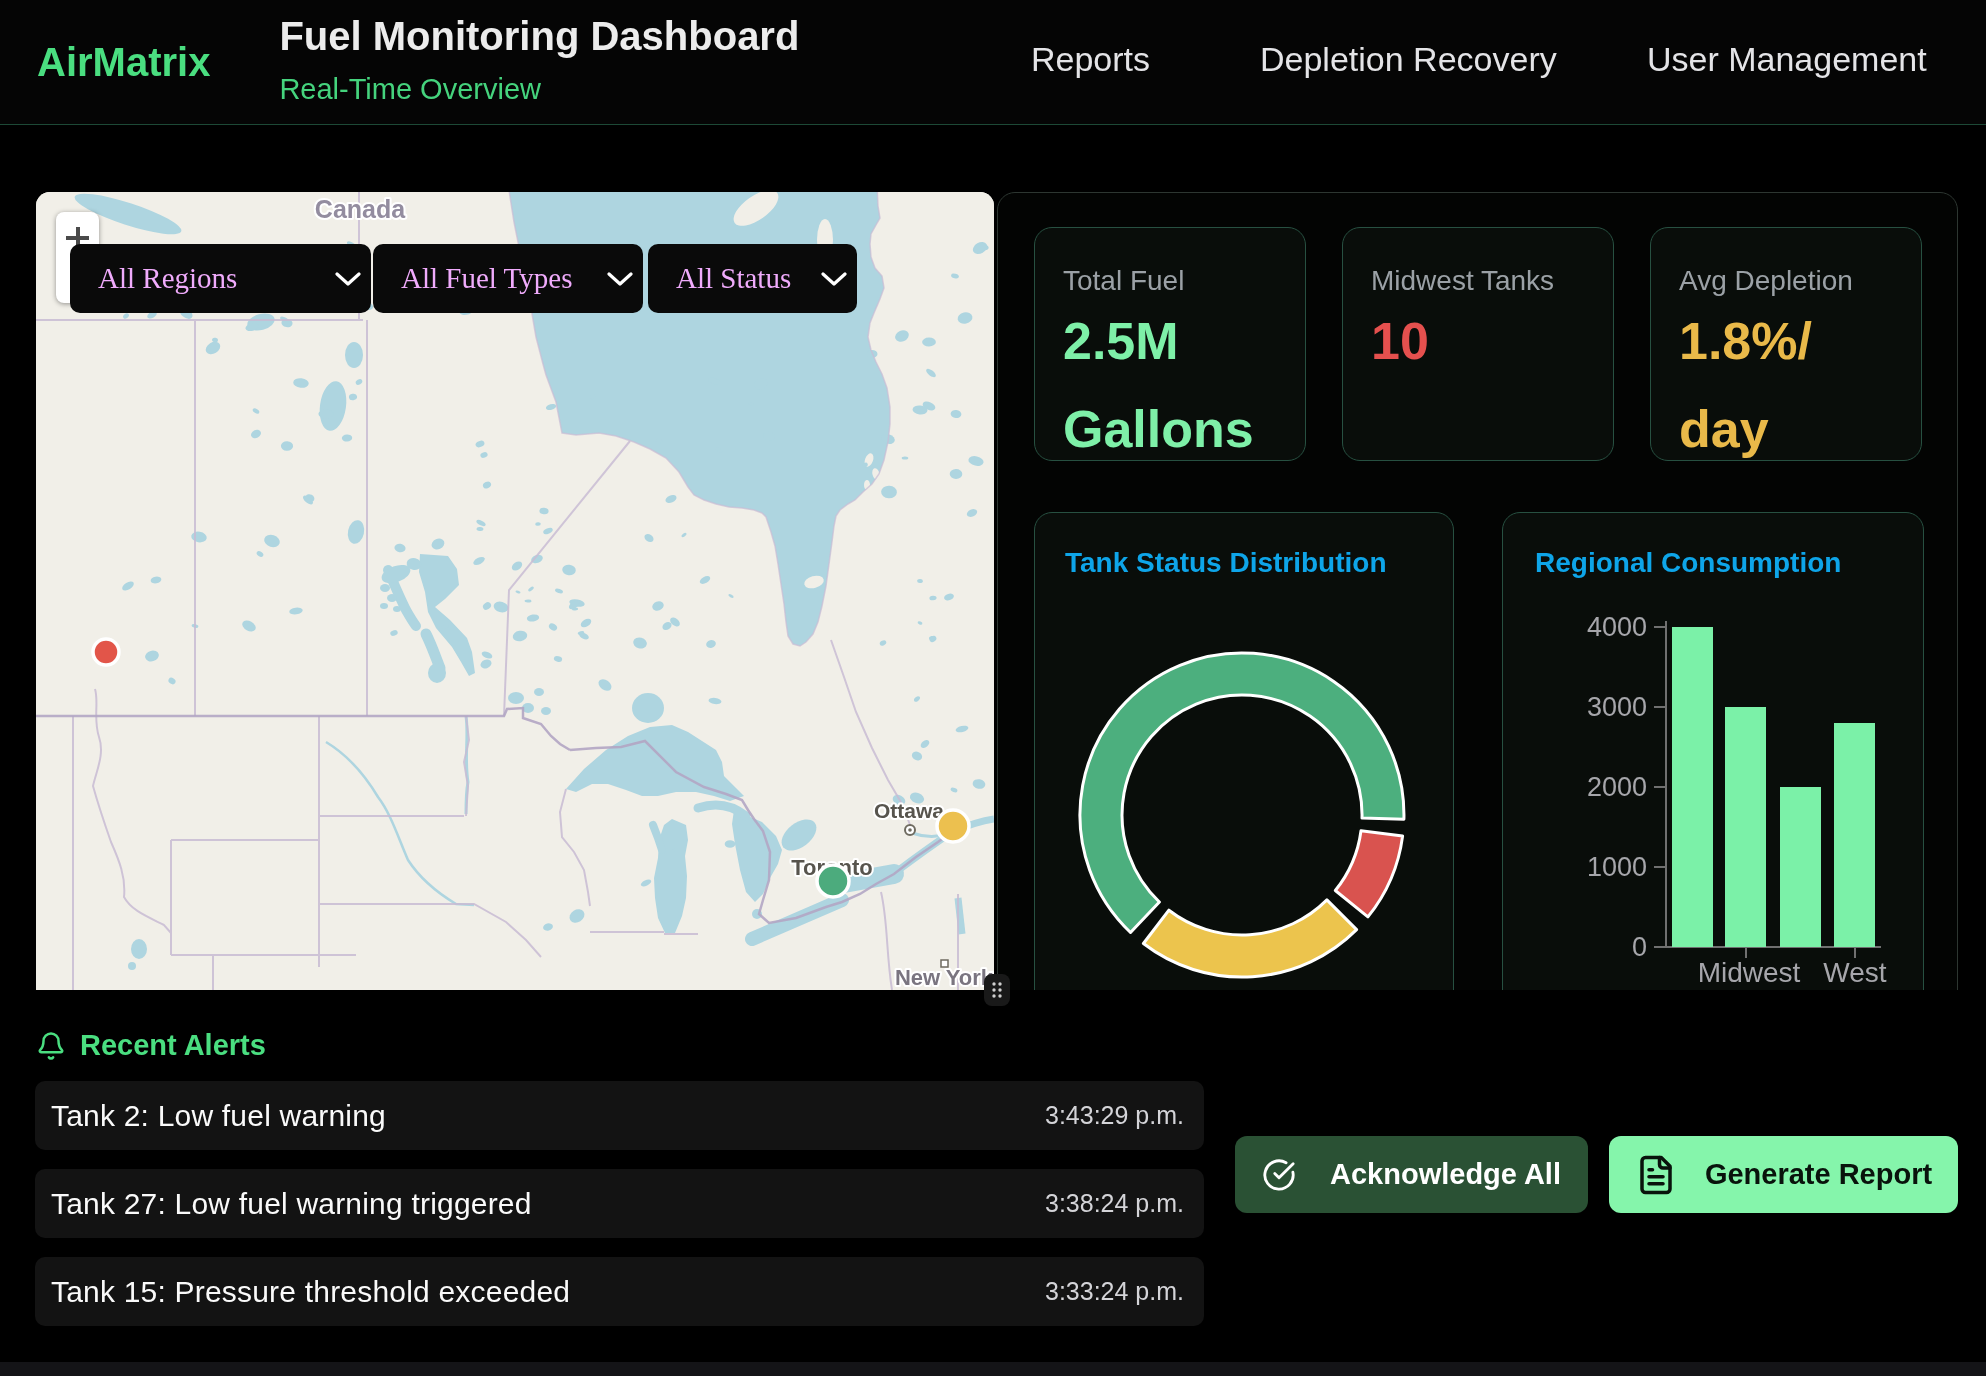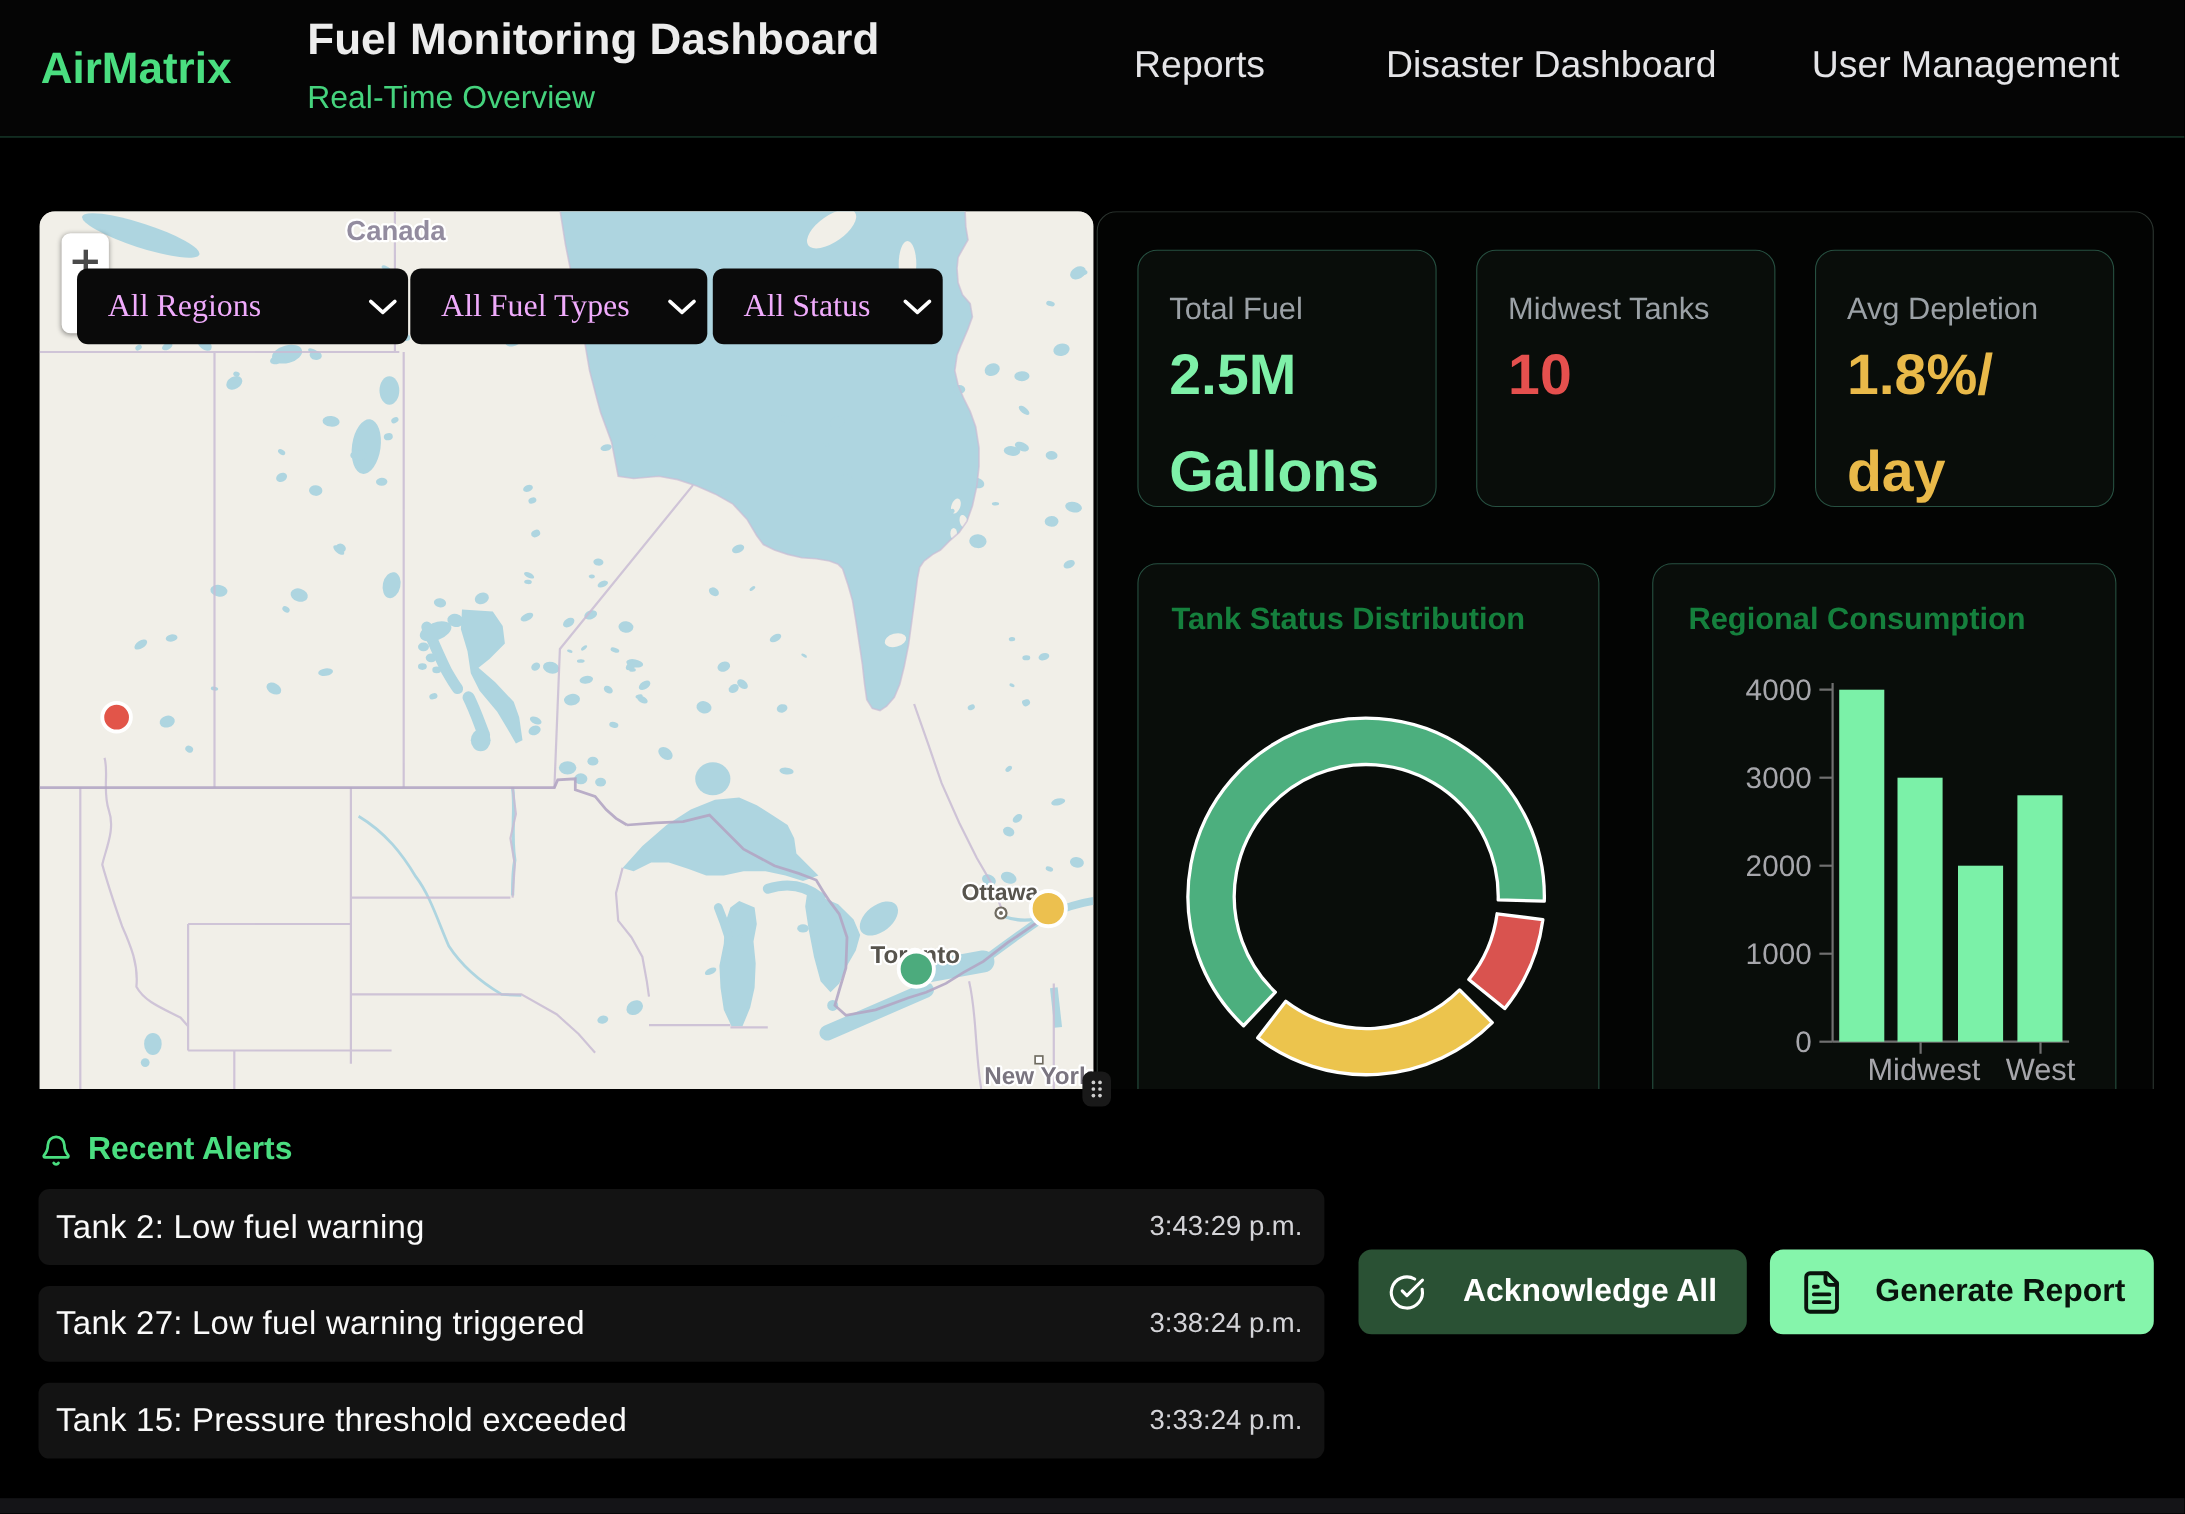--- a/index.html
+++ b/index.html
@@ -16,21 +16,21 @@
 .panel { position:absolute; left:997px; top:0; width:961px; height:900px; border:1px solid #2d3631; border-radius:18px; background:#030403; }
 .stats { position:absolute; left:36px; top:34px; display:flex; gap:36px; }
 .scard { width:272px; height:234px; background:#090d0a; border:1px solid #275041; border-radius:18px; padding:37px 0 0 28px; }
 .scard .lbl { font-size:28px; color:#9ba1a6; }
 .scard .val { font-size:52px; line-height:88px; font-weight:bold; margin-top:0px; width:200px; }
 .v-green { color:#7ef0a8; }
 .v-red { color:#e5504e; }
 .v-amber { color:#e9b949; }
 .charts { position:absolute; left:36px; top:319px; display:flex; gap:48px; }
 .ccard { width:420px; height:560px; background:#090d0a; border:1px solid #275041; border-radius:18px; position:relative; }
-.ccard h3 { font-size:28px; font-weight:bold; color:#15803d; position:absolute; left:30px; top:34px; }
+.ccard h3 { font-size:28px; font-weight:bold; color:#0ea5e9; position:absolute; left:30px; top:34px; }
 .ccard:last-child { width:422px; }
 .ccard h3.rc { left:32px; }
 .alerts { position:relative; padding-top:39px; }
 .ahead { display:flex; align-items:center; margin-left:36px; }
 .ahead svg { margin-right:14px; }
 .ahead .t { font-size:29px; font-weight:bold; color:#4ade80; }
 .arow { width:1169px; height:69px; margin:19px 0 0 35px; background:#131313; border-radius:10px; display:flex; align-items:center; }
 .arow:first-of-type { margin-top:17px; }
 .arow .msg { font-size:30px; letter-spacing:0.2px; color:#fafafa; margin-left:16px; }
 .arow .time { font-size:25px; color:#d4d4d8; margin-left:auto; margin-right:20px; }
@@ -47,21 +47,21 @@
 </head>
 <body>
 <header>
   <div class="logo">AirMatrix</div>
   <div class="titleblock">
     <h1>Fuel Monitoring Dashboard</h1>
     <div class="sub">Real-Time Overview</div>
   </div>
   <nav>
       <span>Reports</span>
-      <span>Disaster Dashboard</span>
+      <span>Depletion Recovery</span>
       <span>User Management</span>
     </nav>
 </header>
 <div class="top">
   <div class="map">
       <svg width="958" height="798" viewBox="0 0 958 798" style="position:absolute;left:0;top:0">
 <rect width="958" height="798" fill="#f1efe8"></rect>
 <g fill="#aed5e0" stroke="none">
 <path d="M472,-8 L478,30 L486,70 L494,110 L500,145 L507,172 L510,183 L520,210 L526,241 L540,243 L563,241 L580,244 L598,250 L614,257 L630,266 L643,280 L652,295 L658,303 L668,308 L680,312 L693,315 L706,316 L718,318 L726,321 L730,325 L735,340 L739,354 L742,372 L745,392 L748,412 L750,430 L752,444 L757,452 L764,454 L770,450 L777,442 L782,430 L786,414 L790,394 L793,372 L796,350 L798,334 L800,324 L804,318 L812,312 L819,308 L827,300 L836,292 L843,282 L848,268 L852,250 L854,232 L854,215 L851,196 L846,182 L840,170 L835,158 L832,145 L834,131 L838,121 L844,107 L848,96 L846,84 L839,76 L835,65 L834,52 L835,42 L840,33 L844,26 L842,14 L841,-8 Z"></path>
 <ellipse cx="92" cy="22" rx="56" ry="11" transform="rotate(18 92 22)"></ellipse>

